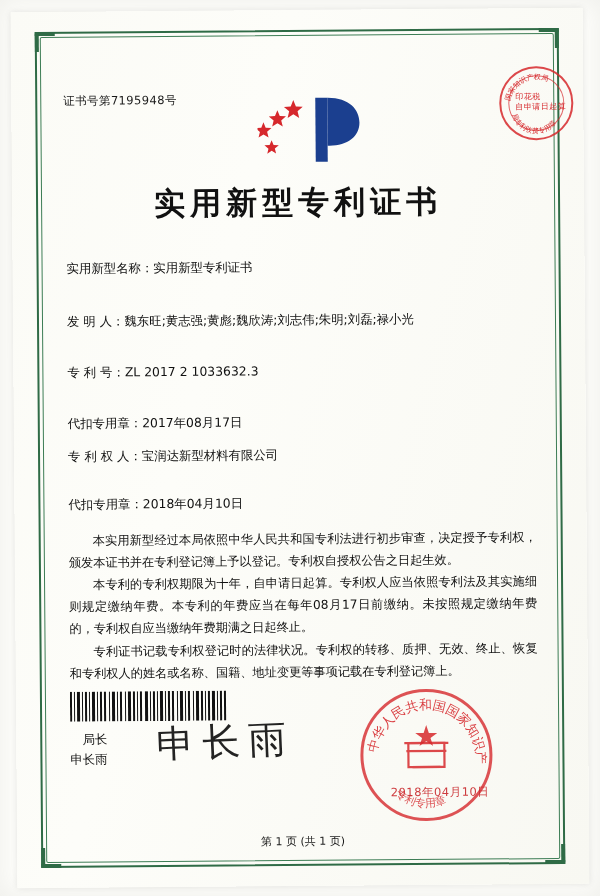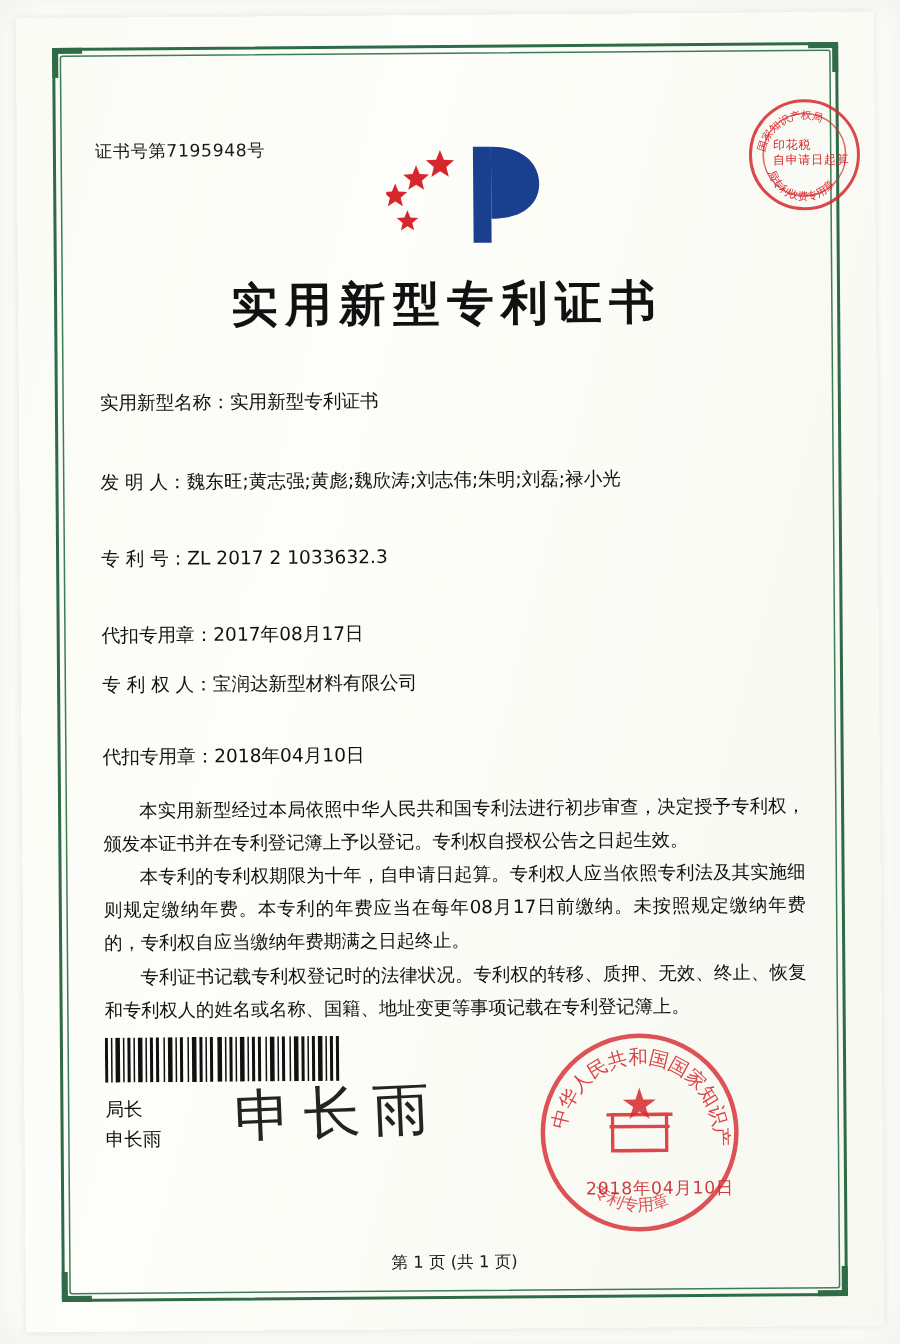--- a/index.html
+++ b/index.html
@@ -185,20 +185,21 @@
   }
 
   
   #director {
     position: absolute;
     left: 54px;
     top: 718px;
     font-size: 12.4px;
     line-height: 20px;
     color: #111;
+    text-align: right;
   }
   
   #signature {
     position: absolute;
     left: 140px;
     top: 706px;
     font-family: "DejaVu Serif", serif;
     font-size: 38px;
     color: #111;
     letter-spacing: 8px;

